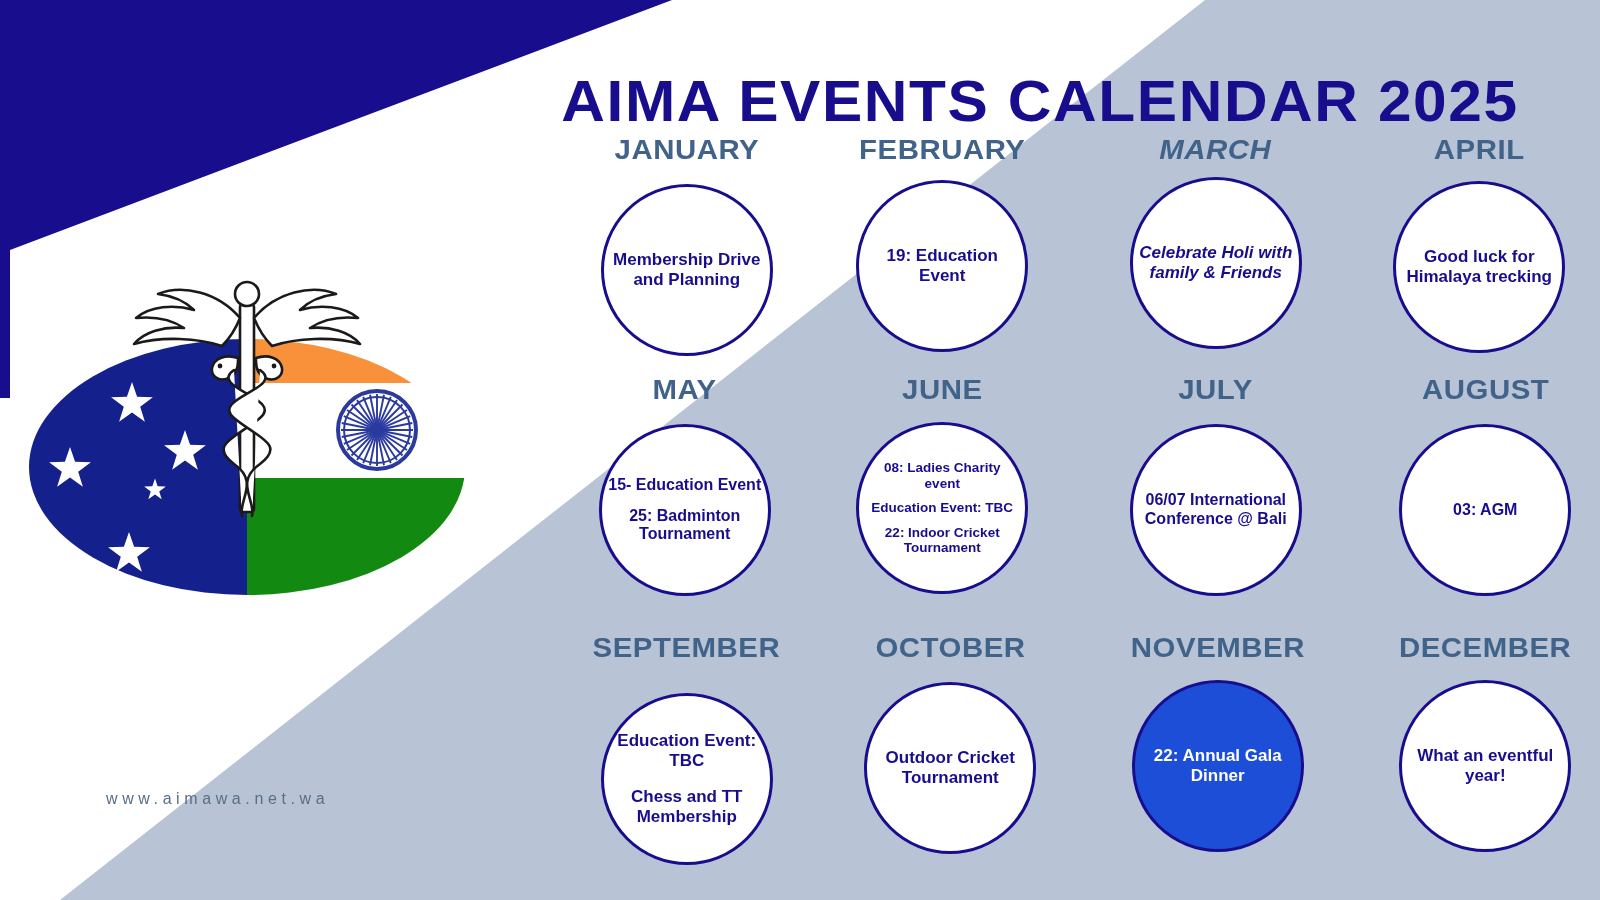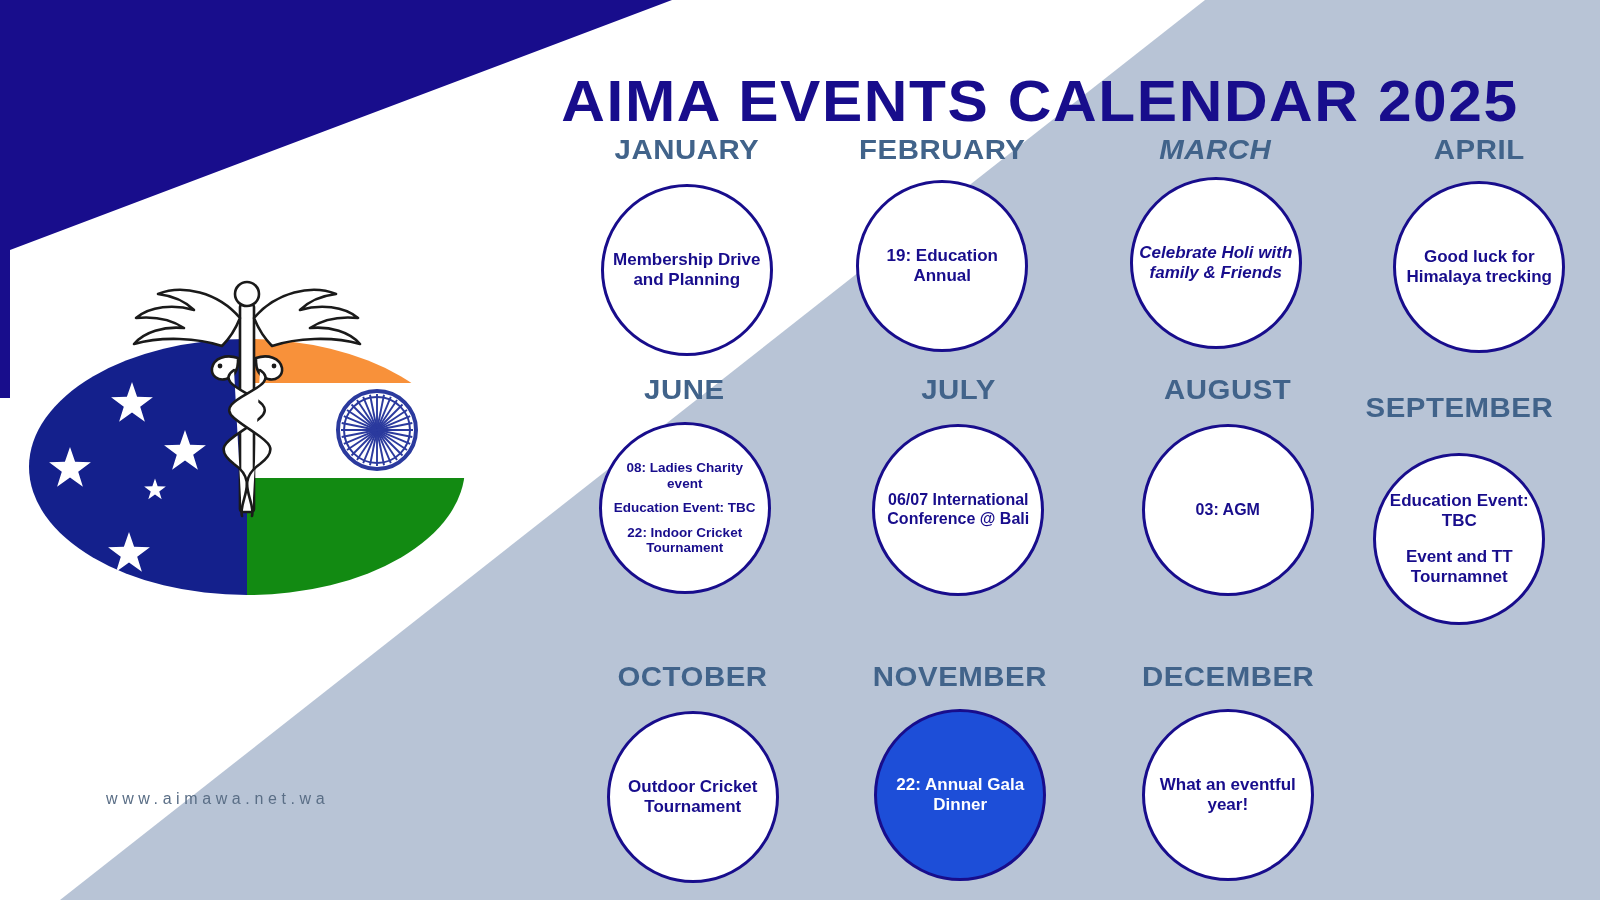--- a/index.html
+++ b/index.html
@@ -270,33 +270,40 @@
   <div class="calendar-grid">
       <div class="month-cell row-1 cell-jan">
         <div class="month-label">JANUARY</div>
         <div class="month-circle">
           <div class="evt">Membership Drive and Planning</div>
         </div>
       </div>
       <div class="month-cell row-1 cell-feb">
         <div class="month-label">FEBRUARY</div>
         <div class="month-circle">
-          <div class="evt">19: Education Annual</div>
+          <div class="evt">19: Education Event</div>
         </div>
       </div>
       <div class="month-cell row-1 cell-mar">
         <div class="month-label">MARCH</div>
         <div class="month-circle">
           <div class="evt">Celebrate Holi with family &amp; Friends</div>
         </div>
       </div>
       <div class="month-cell row-1 cell-apr">
         <div class="month-label">APRIL</div>
         <div class="month-circle">
           <div class="evt">Good luck for Himalaya trecking</div>
+        </div>
+      </div>
+      <div class="month-cell row-2 cell-may">
+        <div class="month-label">MAY</div>
+        <div class="month-circle">
+          <div class="evt">15- Education Event</div>
+          <div class="evt">25: Badminton Tournament</div>
         </div>
       </div>
       <div class="month-cell row-2 cell-jun">
         <div class="month-label">JUNE</div>
         <div class="month-circle dense">
           <div class="evt">08: Ladies Charity event</div>
           <div class="evt">Education Event: TBC</div>
           <div class="evt">22: Indoor Cricket Tournament</div>
         </div>
       </div>
@@ -309,21 +316,21 @@
       <div class="month-cell row-2 cell-aug">
         <div class="month-label">AUGUST</div>
         <div class="month-circle">
           <div class="evt">03: AGM</div>
         </div>
       </div>
       <div class="month-cell row-3 cell-sep">
         <div class="month-label">SEPTEMBER</div>
         <div class="month-circle">
           <div class="evt">Education Event: TBC</div>
-          <div class="evt">Event and TT Tournamnet</div>
+          <div class="evt">Chess and TT Membership</div>
         </div>
       </div>
       <div class="month-cell row-3 cell-oct">
         <div class="month-label">OCTOBER</div>
         <div class="month-circle">
           <div class="evt">Outdoor Cricket Tournament</div>
         </div>
       </div>
       <div class="month-cell row-3 cell-nov">
         <div class="month-label">NOVEMBER</div>

